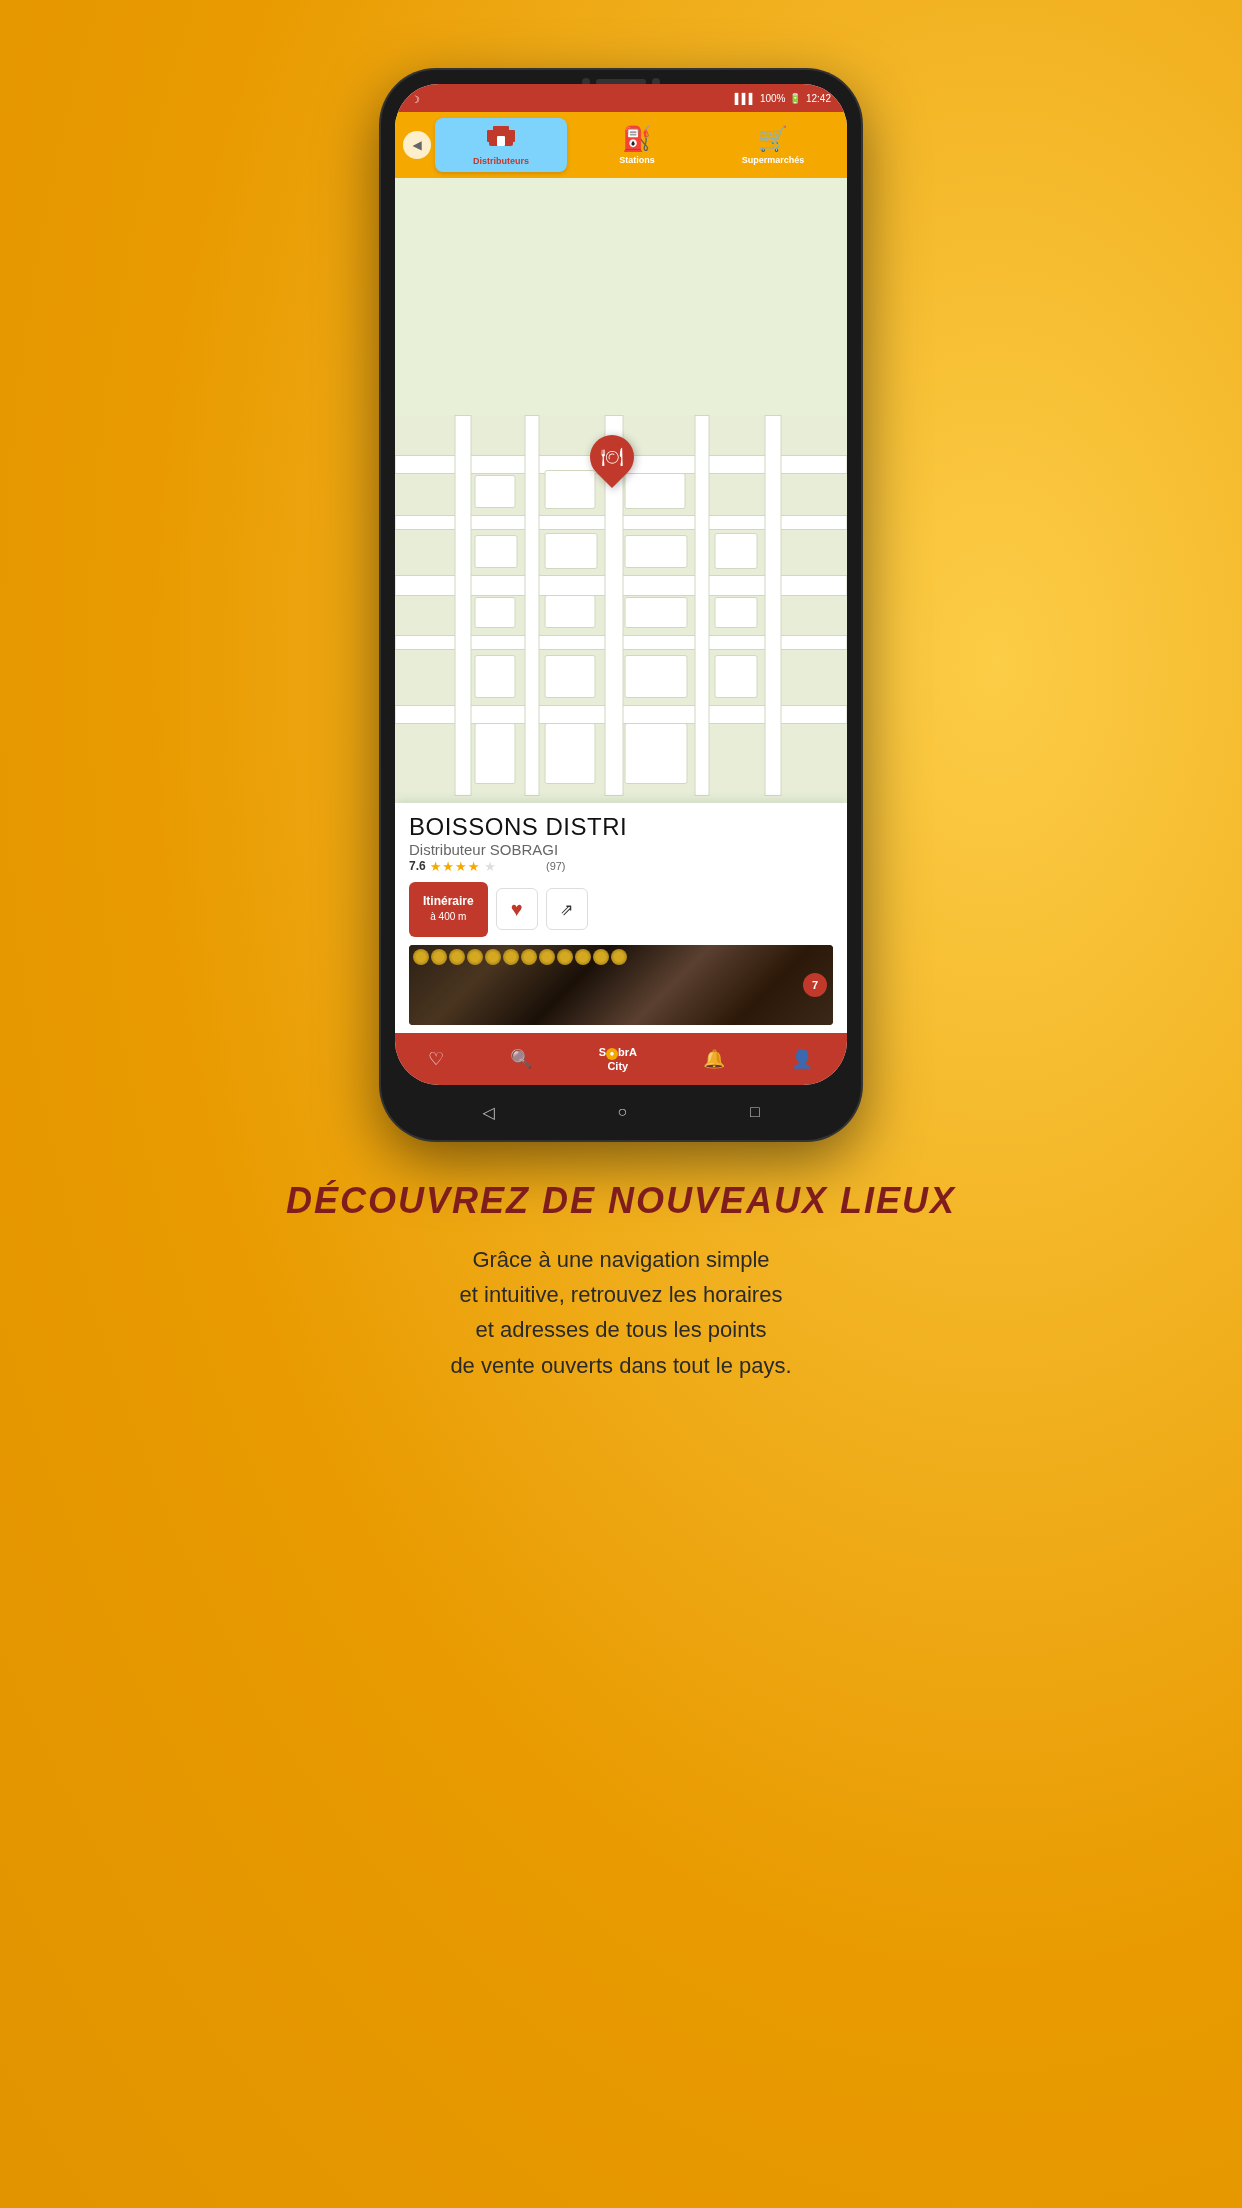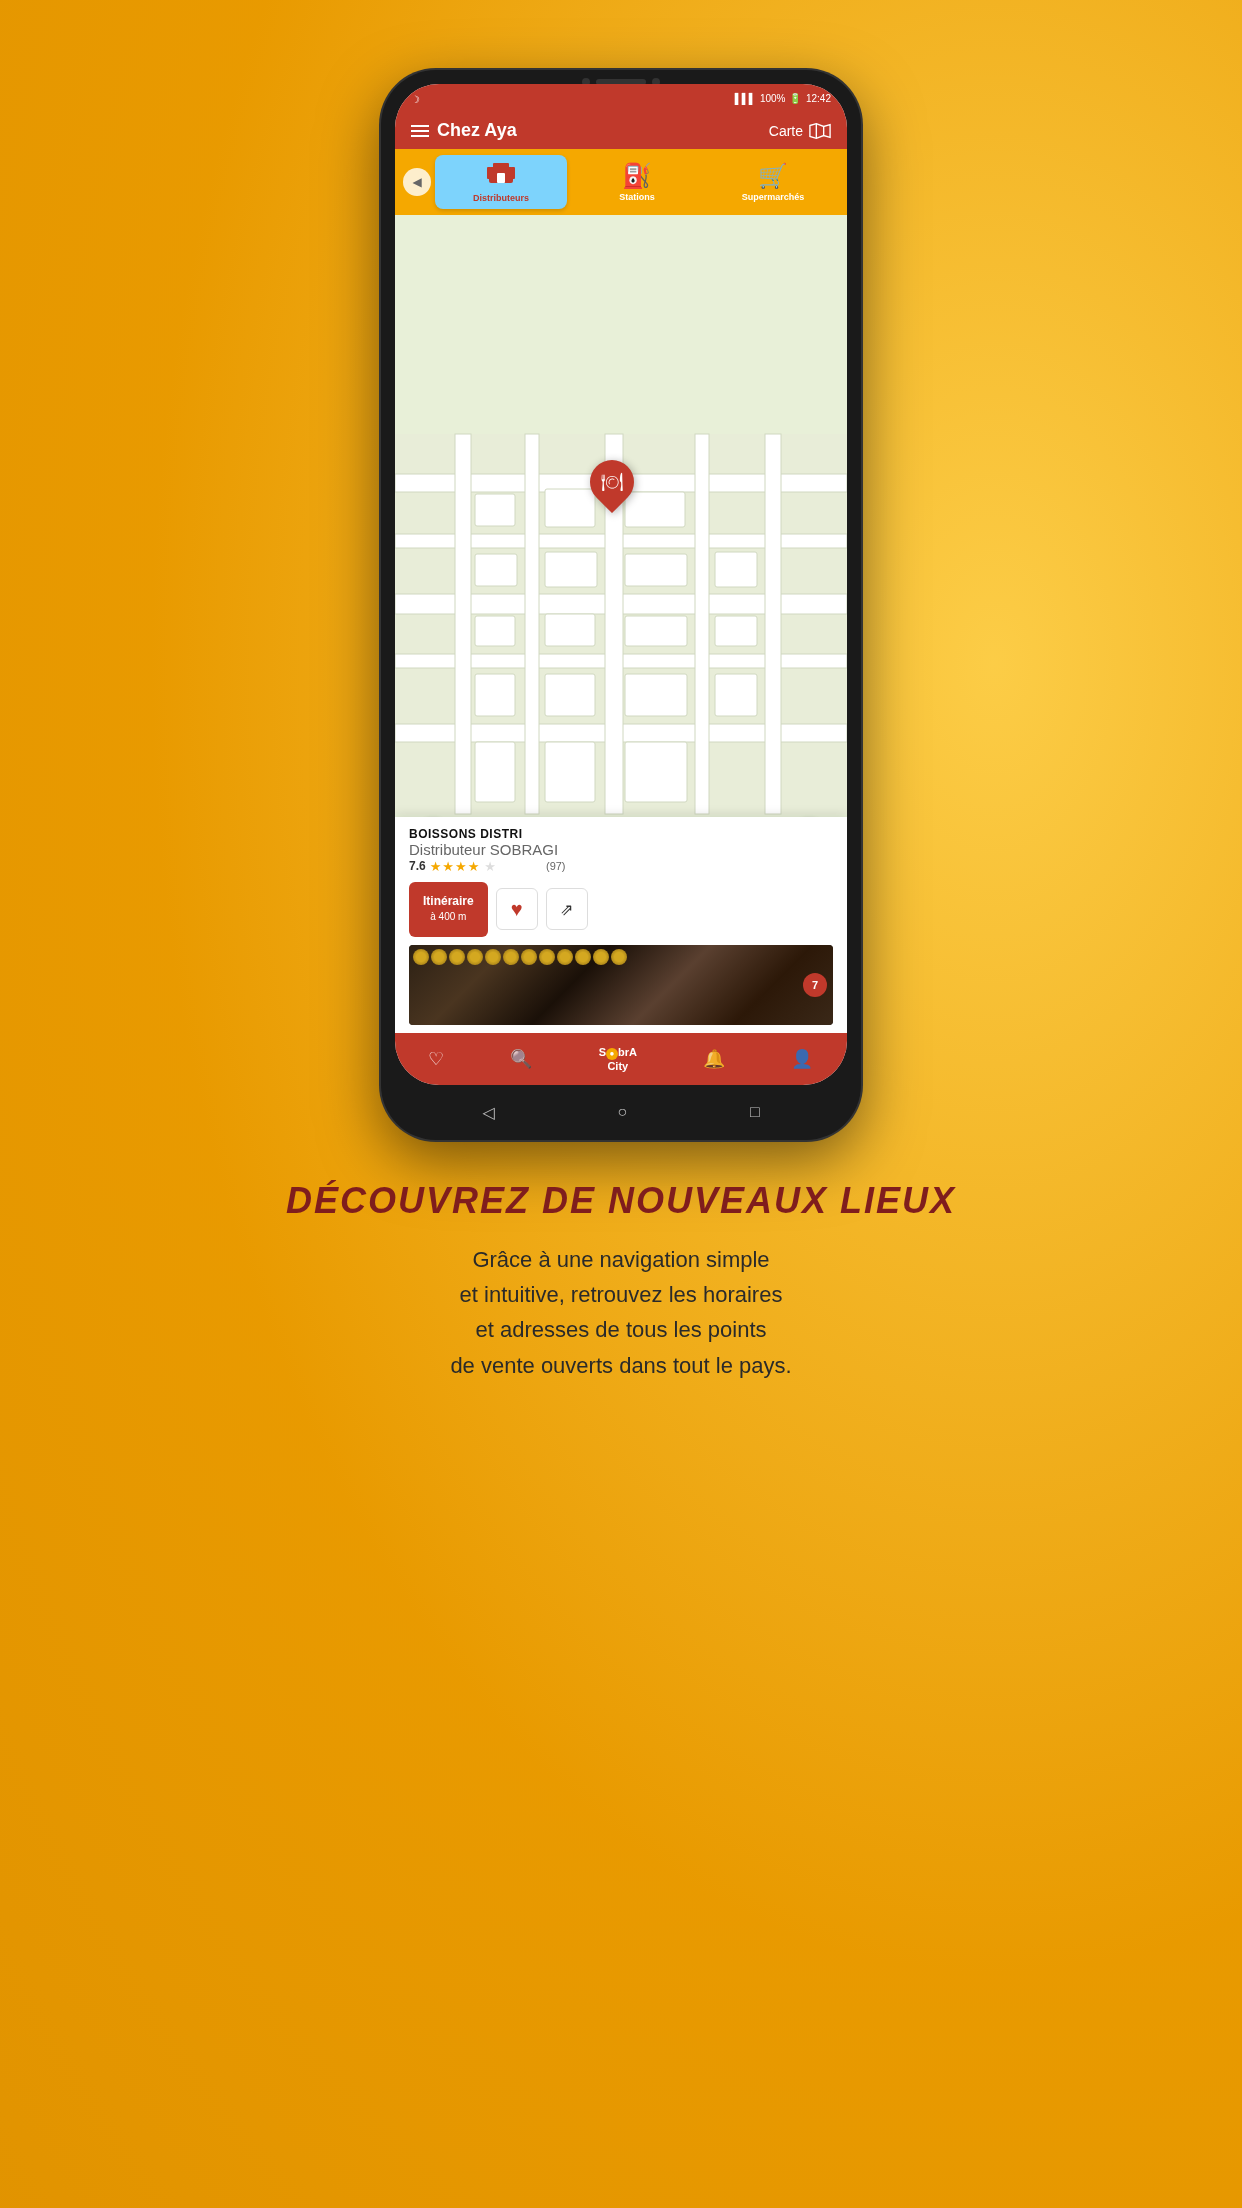--- a/index.html
+++ b/index.html
@@ -254,22 +254,22 @@
       bottom: 0;
       left: 0;
       right: 0;
       background: white;
       border-radius: 0;
       padding: 10px 14px 8px;
       z-index: 10;
       box-shadow: 0 -3px 10px rgba(0,0,0,0.1);
     }
     .info-card-title {
-      font-size: 12px;
-      font-weight: 700;
+      font-size: 24px;
+      font-weight: 400;
       color: #111;
       letter-spacing: 0.5px;
     }
     .info-card-subtitle {
       font-size: 15px;
       color: #666;
       margin-bottom: 1px;
     }
     .rating-row {
       display: flex;
@@ -518,38 +518,20 @@
           <span style="color:white;font-size:10px;">☽</span>
         </div>
         <div class="status-icons">
           <span>▌▌▌</span>
           <span>100%</span>
           <span>🔋</span>
           <span>12:42</span>
         </div>
       </div>
 
-      <div class="app-header">
-        <div class="header-left">
-          <div class="hamburger-icon">
-            <span></span>
-            <span></span>
-            <span></span>
-          </div>
-          <span class="app-title">Chez Aya</span>
-        </div>
-        <div class="header-right">
-          <span>Carte</span>
-          <svg class="map-icon-svg" viewBox="0 0 24 18" fill="none">
-            <path d="M1 3L8 1L16 4L23 2V16L16 14L8 17L1 15V3Z" stroke="white" stroke-width="1.5" fill="none"></path>
-            <line x1="8" y1="1" x2="8" y2="17" stroke="white" stroke-width="1.5"></line>
-            <line x1="16" y1="4" x2="16" y2="14" stroke="white" stroke-width="1.5"></line>
-          </svg>
-        </div>
-      </div>
 
       <div class="category-tabs">
         <div class="back-btn">
           <span>◀</span>
         </div>
 
         <div class="tab-item active">
           <div class="tab-icon active-icon">
             <svg width="28" height="24" viewBox="0 0 28 24" fill="none">
               <rect x="2" y="6" width="24" height="16" rx="2" fill="#c0392b"></rect>

